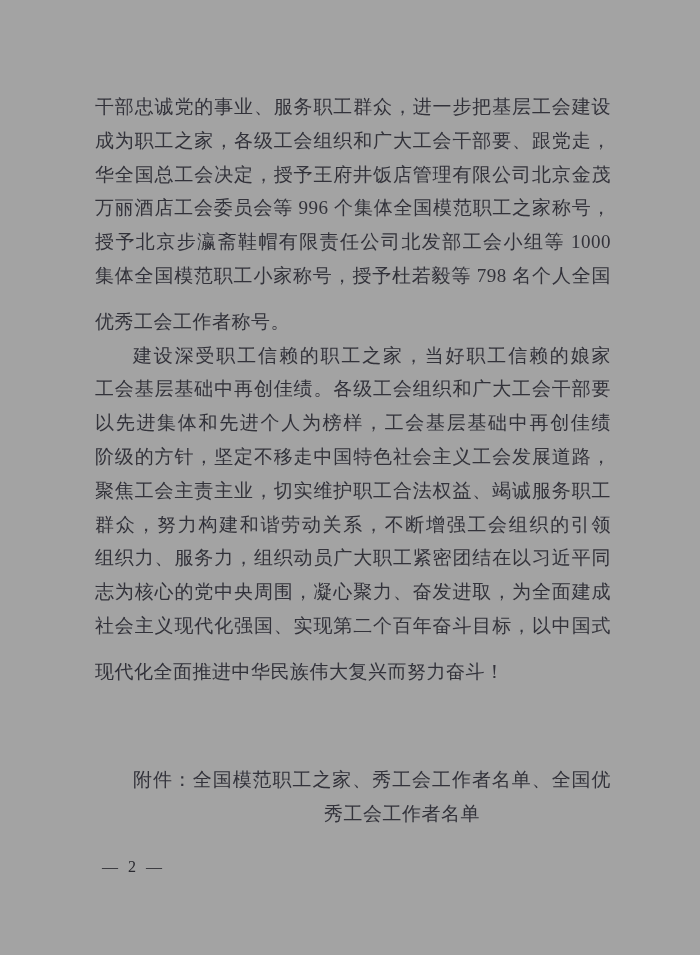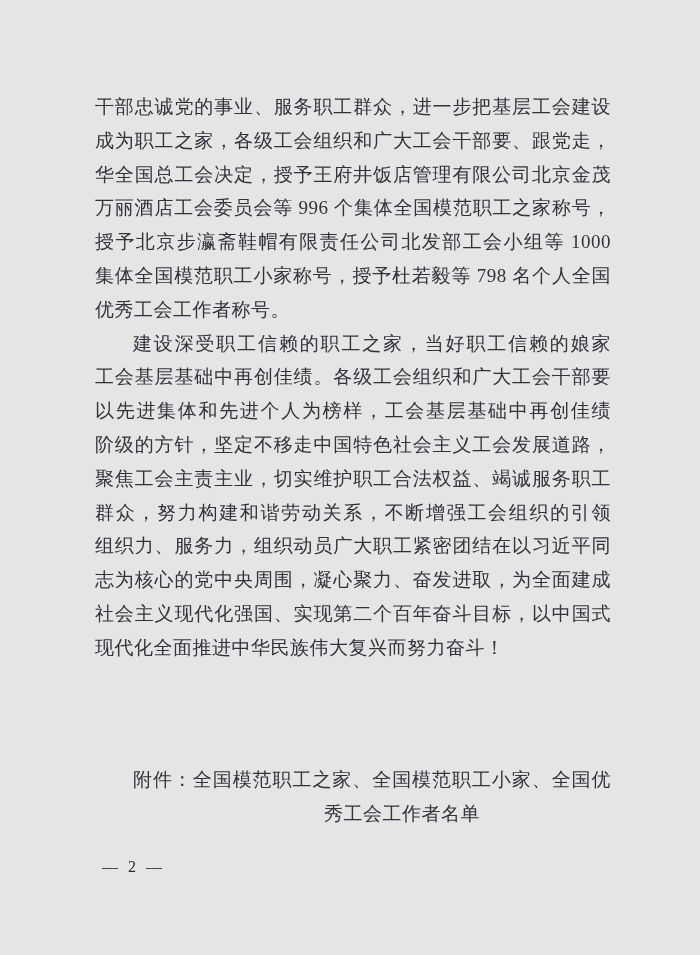--- a/index.html
+++ b/index.html
@@ -26,20 +26,21 @@
     font-size: 19px;
     height: 33.8px;
     line-height: 33.8px;
     letter-spacing: 0.5px;
     text-align: justify;
     text-align-last: justify;
     overflow: hidden;
   }
   .line.para-end {
     text-align-last: left;
+    margin-top: 12px;
   }
   .line.indent {
     padding-left: 38px;
   }
   .attach-block {
     position: absolute;
     left: 95px;
     top: 763px;
     width: 516px;
   }
@@ -65,21 +66,21 @@
     top: 858px;
     font-size: 16px;
     letter-spacing: 3px;
     color: #2a2a30;
     font-family: "Liberation Serif", "DejaVu Serif", serif;
   }
 </style>
 </head>
 <body>
 
-<div class="page" style="background: #e5e5e5; color: rgb(50, 50, 58);">
+<div class="page" style="background: #a3a3a3; color: rgb(50, 50, 58);">
 
   <div class="body-block">
     <div class="line">干部忠诚党的事业、服务职工群众，进一步把基层工会建设</div>
     <div class="line">成为职工之家，各级工会组织和广大工会干部要、跟党走，中</div>
     <div class="line">华全国总工会决定，授予王府井饭店管理有限公司北京金茂</div>
     <div class="line">万丽酒店工会委员会等 996 个集体全国模范职工之家称号，</div>
     <div class="line">授予北京步瀛斋鞋帽有限责任公司北发部工会小组等 1000 个</div>
     <div class="line">集体全国模范职工小家称号，授予杜若毅等 798 名个人全国</div>
     <div class="line para-end">优秀工会工作者称号。</div>
     <div class="line indent">建设深受职工信赖的职工之家，当好职工信赖的娘家</div>
@@ -88,19 +89,19 @@
     <div class="line">阶级的方针，坚定不移走中国特色社会主义工会发展道路，</div>
     <div class="line">聚焦工会主责主业，切实维护职工合法权益、竭诚服务职工</div>
     <div class="line">群众，努力构建和谐劳动关系，不断增强工会组织的引领力、</div>
     <div class="line">组织力、服务力，组织动员广大职工紧密团结在以习近平同</div>
     <div class="line">志为核心的党中央周围，凝心聚力、奋发进取，为全面建成</div>
     <div class="line">社会主义现代化强国、实现第二个百年奋斗目标，以中国式</div>
     <div class="line para-end">现代化全面推进中华民族伟大复兴而努力奋斗！</div>
   </div>
 
   <div class="attach-block">
-    <div class="attach-line attach-first">附件：全国模范职工之家、全国模范职工小家、全国优</div>
+    <div class="attach-line attach-first">附件：全国模范职工之家、秀工会工作者名单、全国优</div>
     <div class="attach-line attach-cont">秀工会工作者名单</div>
   </div>
 
   <div class="page-number">— 2 —</div>
 
 </div>
 
 </body></html>

